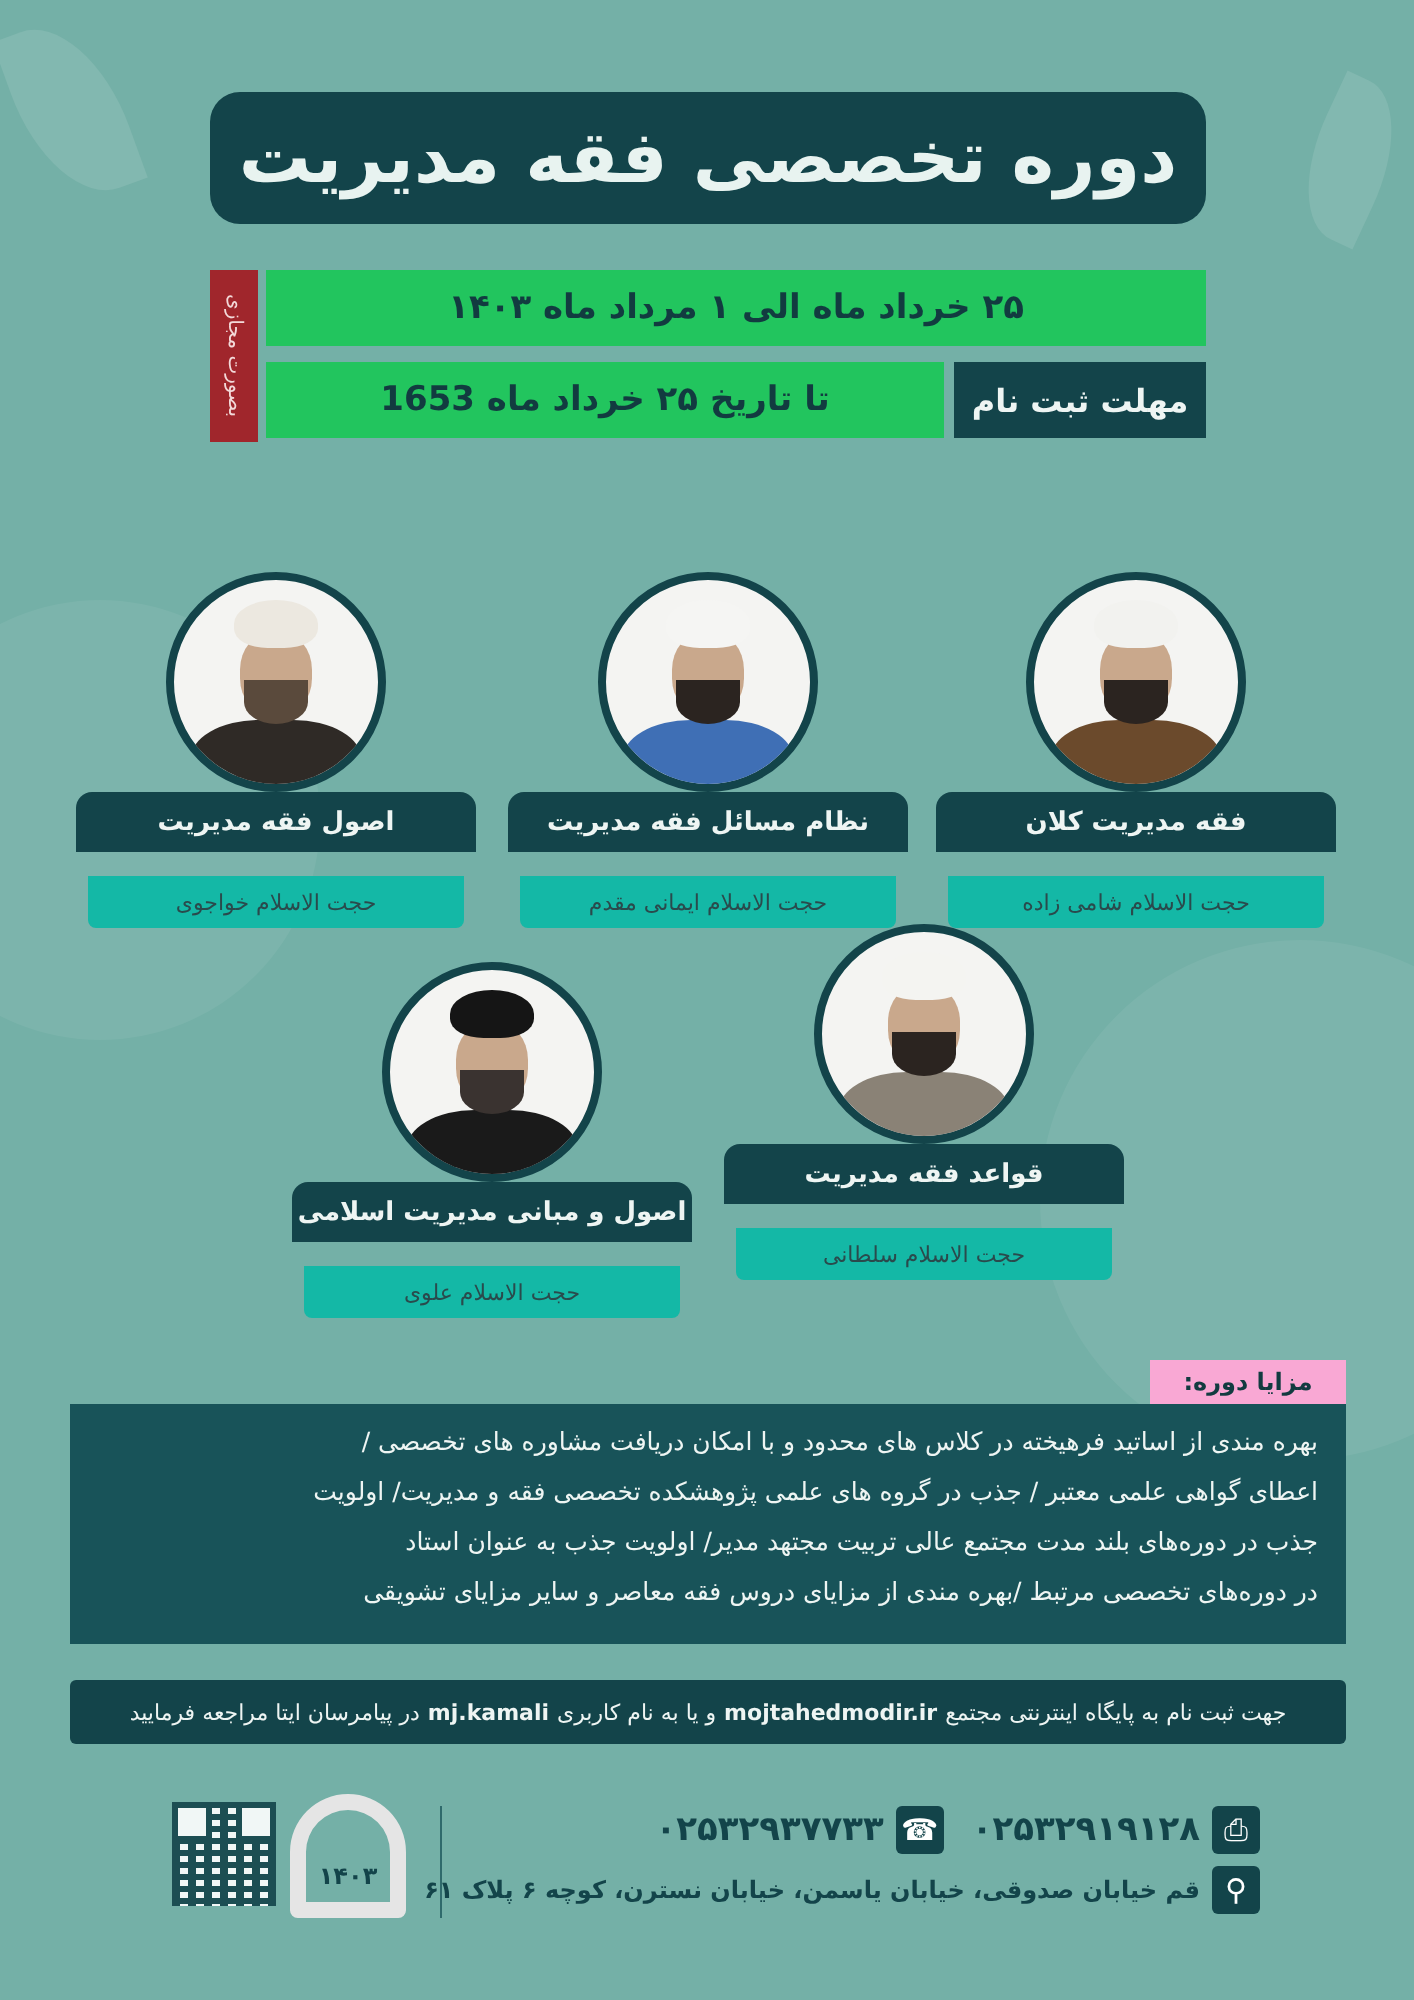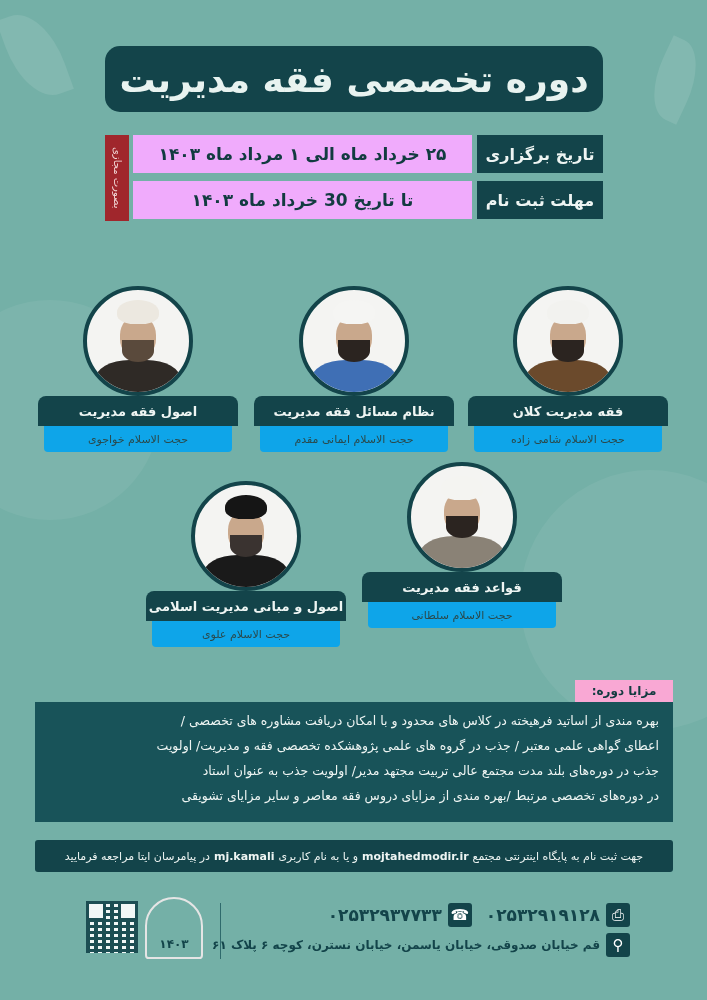--- a/index.html
+++ b/index.html
@@ -19,21 +19,21 @@
     color: #e8f3f0; font-size: 36px; font-weight: bold;
     display: flex; align-items: center; justify-content: center;
   }
   .date-row { position: absolute; left: 133px; width: 470px; height: 38px; display: flex; }
   .date-row .label {
     width: 126px; height: 100%; background: #13444a; color: #eef5f3;
     font-size: 16px; font-weight: bold;
     display: flex; align-items: center; justify-content: center; margin-left: 5px;
   }
   .date-row .value {
-    flex: 1; height: 100%; background: #f0abfc; color: #123b40;
+    flex: 1; height: 100%; background: #22c55e; color: #123b40;
     font-size: 17px; font-weight: bold;
     display: flex; align-items: center; justify-content: center;
   }
   .virtual-tag {
     position: absolute; left: 105px; top: 135px; width: 24px; height: 86px;
     background: #a0262c; color: #f3d9d9; font-size: 10px;
     writing-mode: vertical-rl; display: flex; align-items: center; justify-content: center;
   }
 
   .teacher { position: absolute; width: 200px; }
@@ -44,21 +44,21 @@
   .photo .head { position: absolute; left: 33px; top: 26px; width: 36px; height: 42px; border-radius: 45%; background: #c9a88c; }
   .photo .turban { position: absolute; left: 30px; top: 10px; width: 42px; height: 24px; border-radius: 50% 50% 40% 40%; }
   .photo .beard { position: absolute; left: 35px; top: 50px; width: 32px; height: 22px; border-radius: 0 0 50% 50%; background: #2b2420; }
   .photo .robe { position: absolute; left: 8px; top: 70px; width: 86px; height: 50px; border-radius: 40% 40% 0 0; }
   .teacher .course {
     height: 30px; background: #13444a; color: #eef5f3;
     border-radius: 8px 8px 0 0; font-size: 13px; font-weight: bold;
     display: flex; align-items: center; justify-content: center;
   }
   .teacher .name {
-    width: 188px; margin: 0 auto; height: 26px; background: #0ea5e9; color: #2a4a4c;
+    width: 188px; margin: 12px auto; height: 26px; background: #14b8a6; color: #2a4a4c;
     border-radius: 0 0 4px 4px; font-size: 11px;
     display: flex; align-items: center; justify-content: center;
   }
 
   .benefits-label {
     position: absolute; left: 575px; top: 680px; width: 98px; height: 22px;
     background: #f9a8d4; color: #123b40; font-size: 12px; font-weight: bold;
     display: flex; align-items: center; justify-content: center;
   }
   .benefits-box {
@@ -79,21 +79,21 @@
   .contact-row { position: absolute; right: 0; display: flex; align-items: center; gap: 6px; }
   .icon-box {
     width: 24px; height: 24px; background: #13444a; border-radius: 3px;
     color: #fff; font-size: 15px; display: flex; align-items: center; justify-content: center;
   }
   .phone-num { color: #13444a; font-size: 17px; font-weight: bold; letter-spacing: 2px; }
   .address { color: #13444a; font-size: 12px; font-weight: bold; }
   .divider { position: absolute; left: 140px; top: 8px; width: 1px; height: 56px; background: #2f6a6c; }
   .logo {
     position: absolute; left: 65px; top: 2px; width: 58px; height: 62px;
-    border: 2px solid #e5e5e5; border-radius: 30px 30px 4px 4px; box-sizing: border-box;
+    border: 8px solid #e5e5e5; border-radius: 30px 30px 4px 4px; box-sizing: border-box;
     display: flex; align-items: flex-end; justify-content: center; padding-bottom: 6px;
     color: #13444a; font-size: 12px; font-weight: bold;
   }
   .qr {
     position: absolute; left: 6px; top: 6px; width: 52px; height: 52px; background: #fff;
     background-image:
       linear-gradient(90deg, #13444a 50%, transparent 50%),
       linear-gradient(#13444a 50%, transparent 50%);
     background-size: 8px 8px, 6px 6px; opacity: 0.9;
   }
@@ -109,26 +109,25 @@
 <div class="bg-deco" style="left:-60px;top:300px;width:220px;height:220px;"></div>
 <div class="bg-deco" style="left:520px;top:470px;width:260px;height:260px;"></div>
 <div class="leaf" style="left:10px;top:10px;width:50px;height:90px;transform:rotate(-20deg);"></div>
 <div class="leaf" style="left:655px;top:40px;width:40px;height:80px;transform:rotate(25deg);"></div>
 
 <div class="title-box">دوره تخصصی فقه مدیریت</div>
 
 <div class="virtual-tag">بصورت مجازی</div>
 
 <div class="date-row" style="top:135px;">
-  <div class="label">تاریخ برگزاری</div>
   <div class="value">۲۵ خرداد ماه الی ۱ مرداد ماه ۱۴۰۳</div>
 </div>
 <div class="date-row" style="top:181px;">
   <div class="label">مهلت ثبت نام</div>
-  <div class="value">تا تاریخ 30 خرداد ماه ۱۴۰۳</div>
+  <div class="value">تا تاریخ ۲۵ خرداد ماه 1653</div>
 </div>
 
 <div class="teacher" style="left:468px;top:286px;">
   <div class="photo">
     <div class="robe" style="background:#6b4a2c;"></div>
       <div class="head"></div>
       <div class="beard"></div>
       <div class="turban" style="background:#f2f2ef;"></div>
   </div>
   <div class="course">فقه مدیریت کلان</div>

